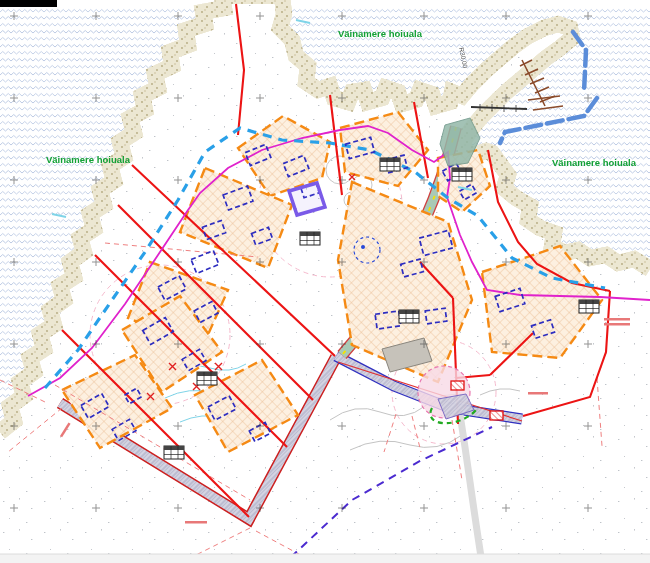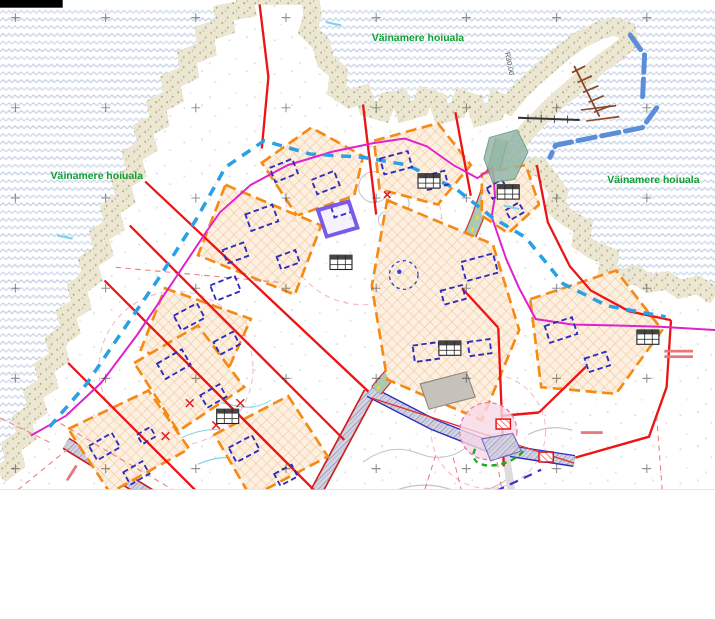--- a/index.html
+++ b/index.html
@@ -1,16 +1,16 @@
 <!DOCTYPE html>
 <html><head>
 <meta charset="utf-8">
 <style>
   html,body{margin:0;padding:0;background:#fff;}
-  #stage{position:relative;width:650px;height:445px;overflow:hidden;background:#0f766e;
+  #stage{position:relative;width:650px;height:563px;overflow:hidden;background:#be185d;
          font-family:"Liberation Sans",sans-serif;}
   svg{display:block;}
   text{font-family:"Liberation Sans","DejaVu Sans",sans-serif;}
 </style>
 </head>
 <body>
 
 <div id="stage">
 <svg width="650" height="563" viewBox="0 0 650 563" xmlns="http://www.w3.org/2000/svg">
 <defs>

